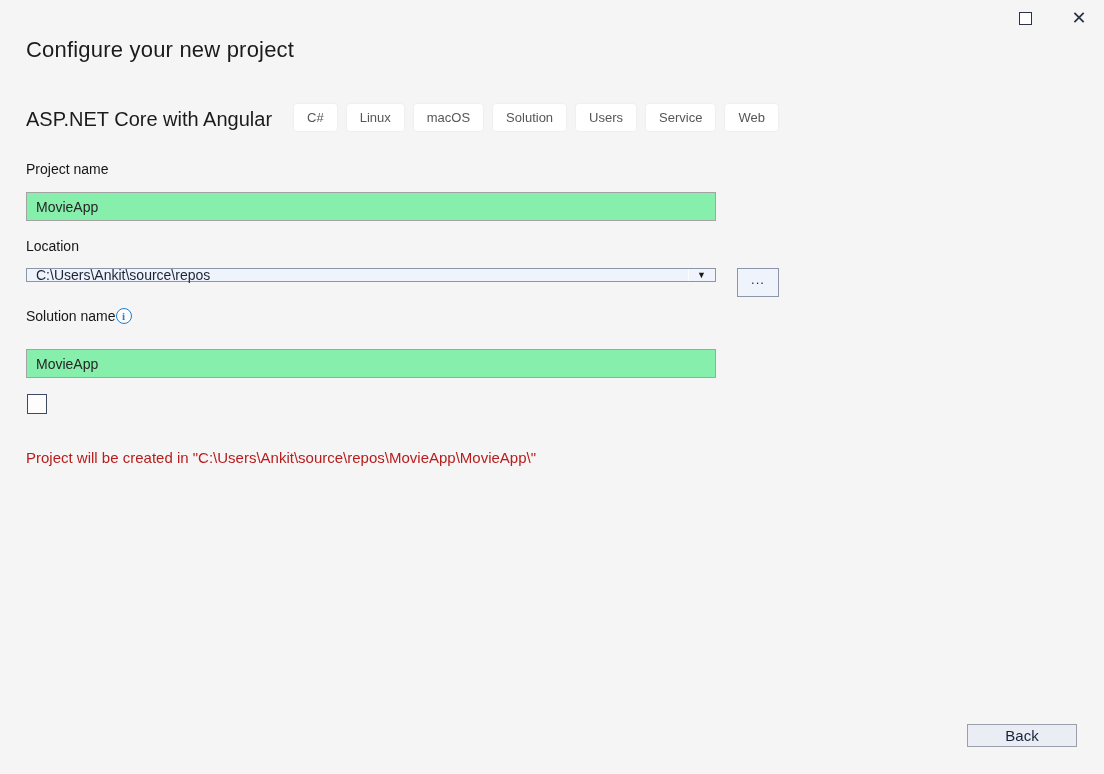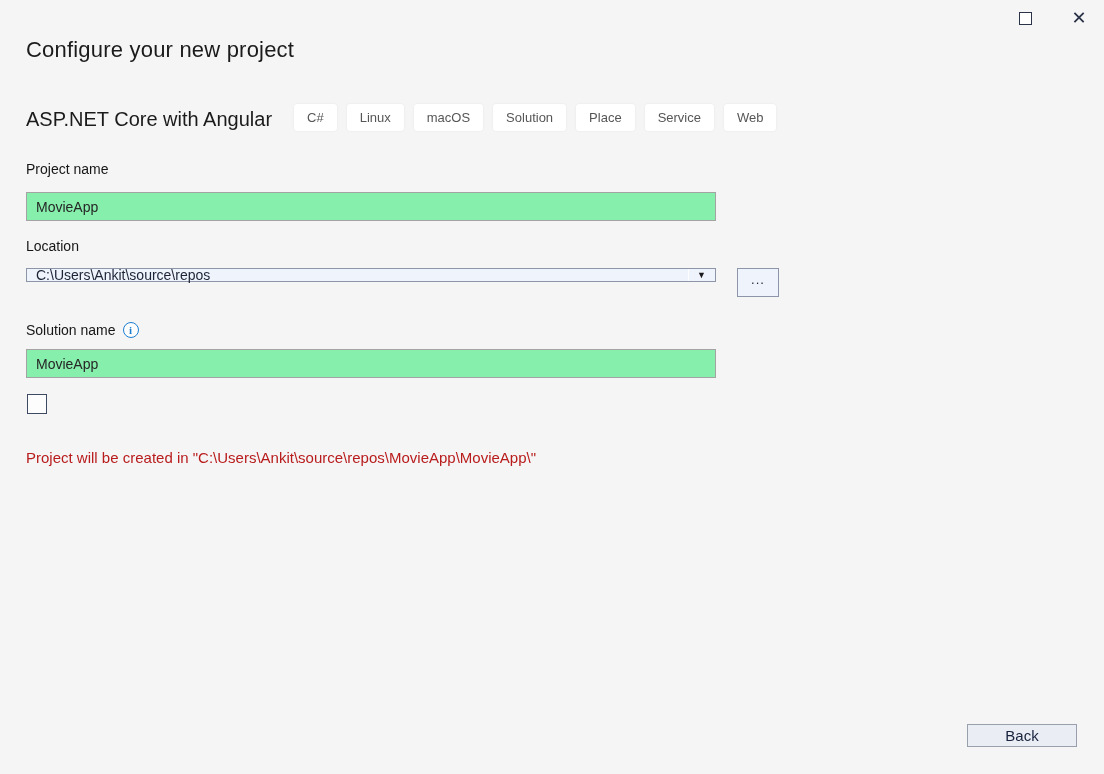--- a/index.html
+++ b/index.html
@@ -57,21 +57,21 @@
     white-space: nowrap;
   }
 
   
   .field-label {
     position: absolute; left: 26px;
     font-size: 14px; color: #161616;
   }
   .lbl-project { top: 161px; }
   .lbl-location { top: 238px; }
-  .lbl-solution { top: 322px; display: flex; align-items: center; gap: 7px; }
+  .lbl-solution { top: 308px; display: flex; align-items: center; }
 
   .text-input {
     position: absolute; left: 26px;
     width: 690px; height: 29px;
     border: 1px solid #a3a3a3;
     background: #86efac;
     font-family: "Liberation Sans", sans-serif;
     font-size: 14px; color: #262626;
     padding: 0 9px;
     outline: none;
@@ -168,21 +168,21 @@
 
   <h1 class="page-title">Configure your new project</h1>
 
   <div class="template-row">
     <h2 class="template-name">ASP.NET Core with Angular</h2>
     <div class="tags">
       <span class="tag">C#</span>
       <span class="tag">Linux</span>
       <span class="tag">macOS</span>
       <span class="tag">Solution</span>
-      <span class="tag">Place</span>
+      <span class="tag">Users</span>
       <span class="tag">Service</span>
       <span class="tag">Web</span>
     </div>
   </div>
 
   <label class="field-label lbl-project">Project name</label>
   <input class="text-input inp-project" type="text" value="MovieApp" style="">
 
   <label class="field-label lbl-location">Location</label>
   <div class="combo">

